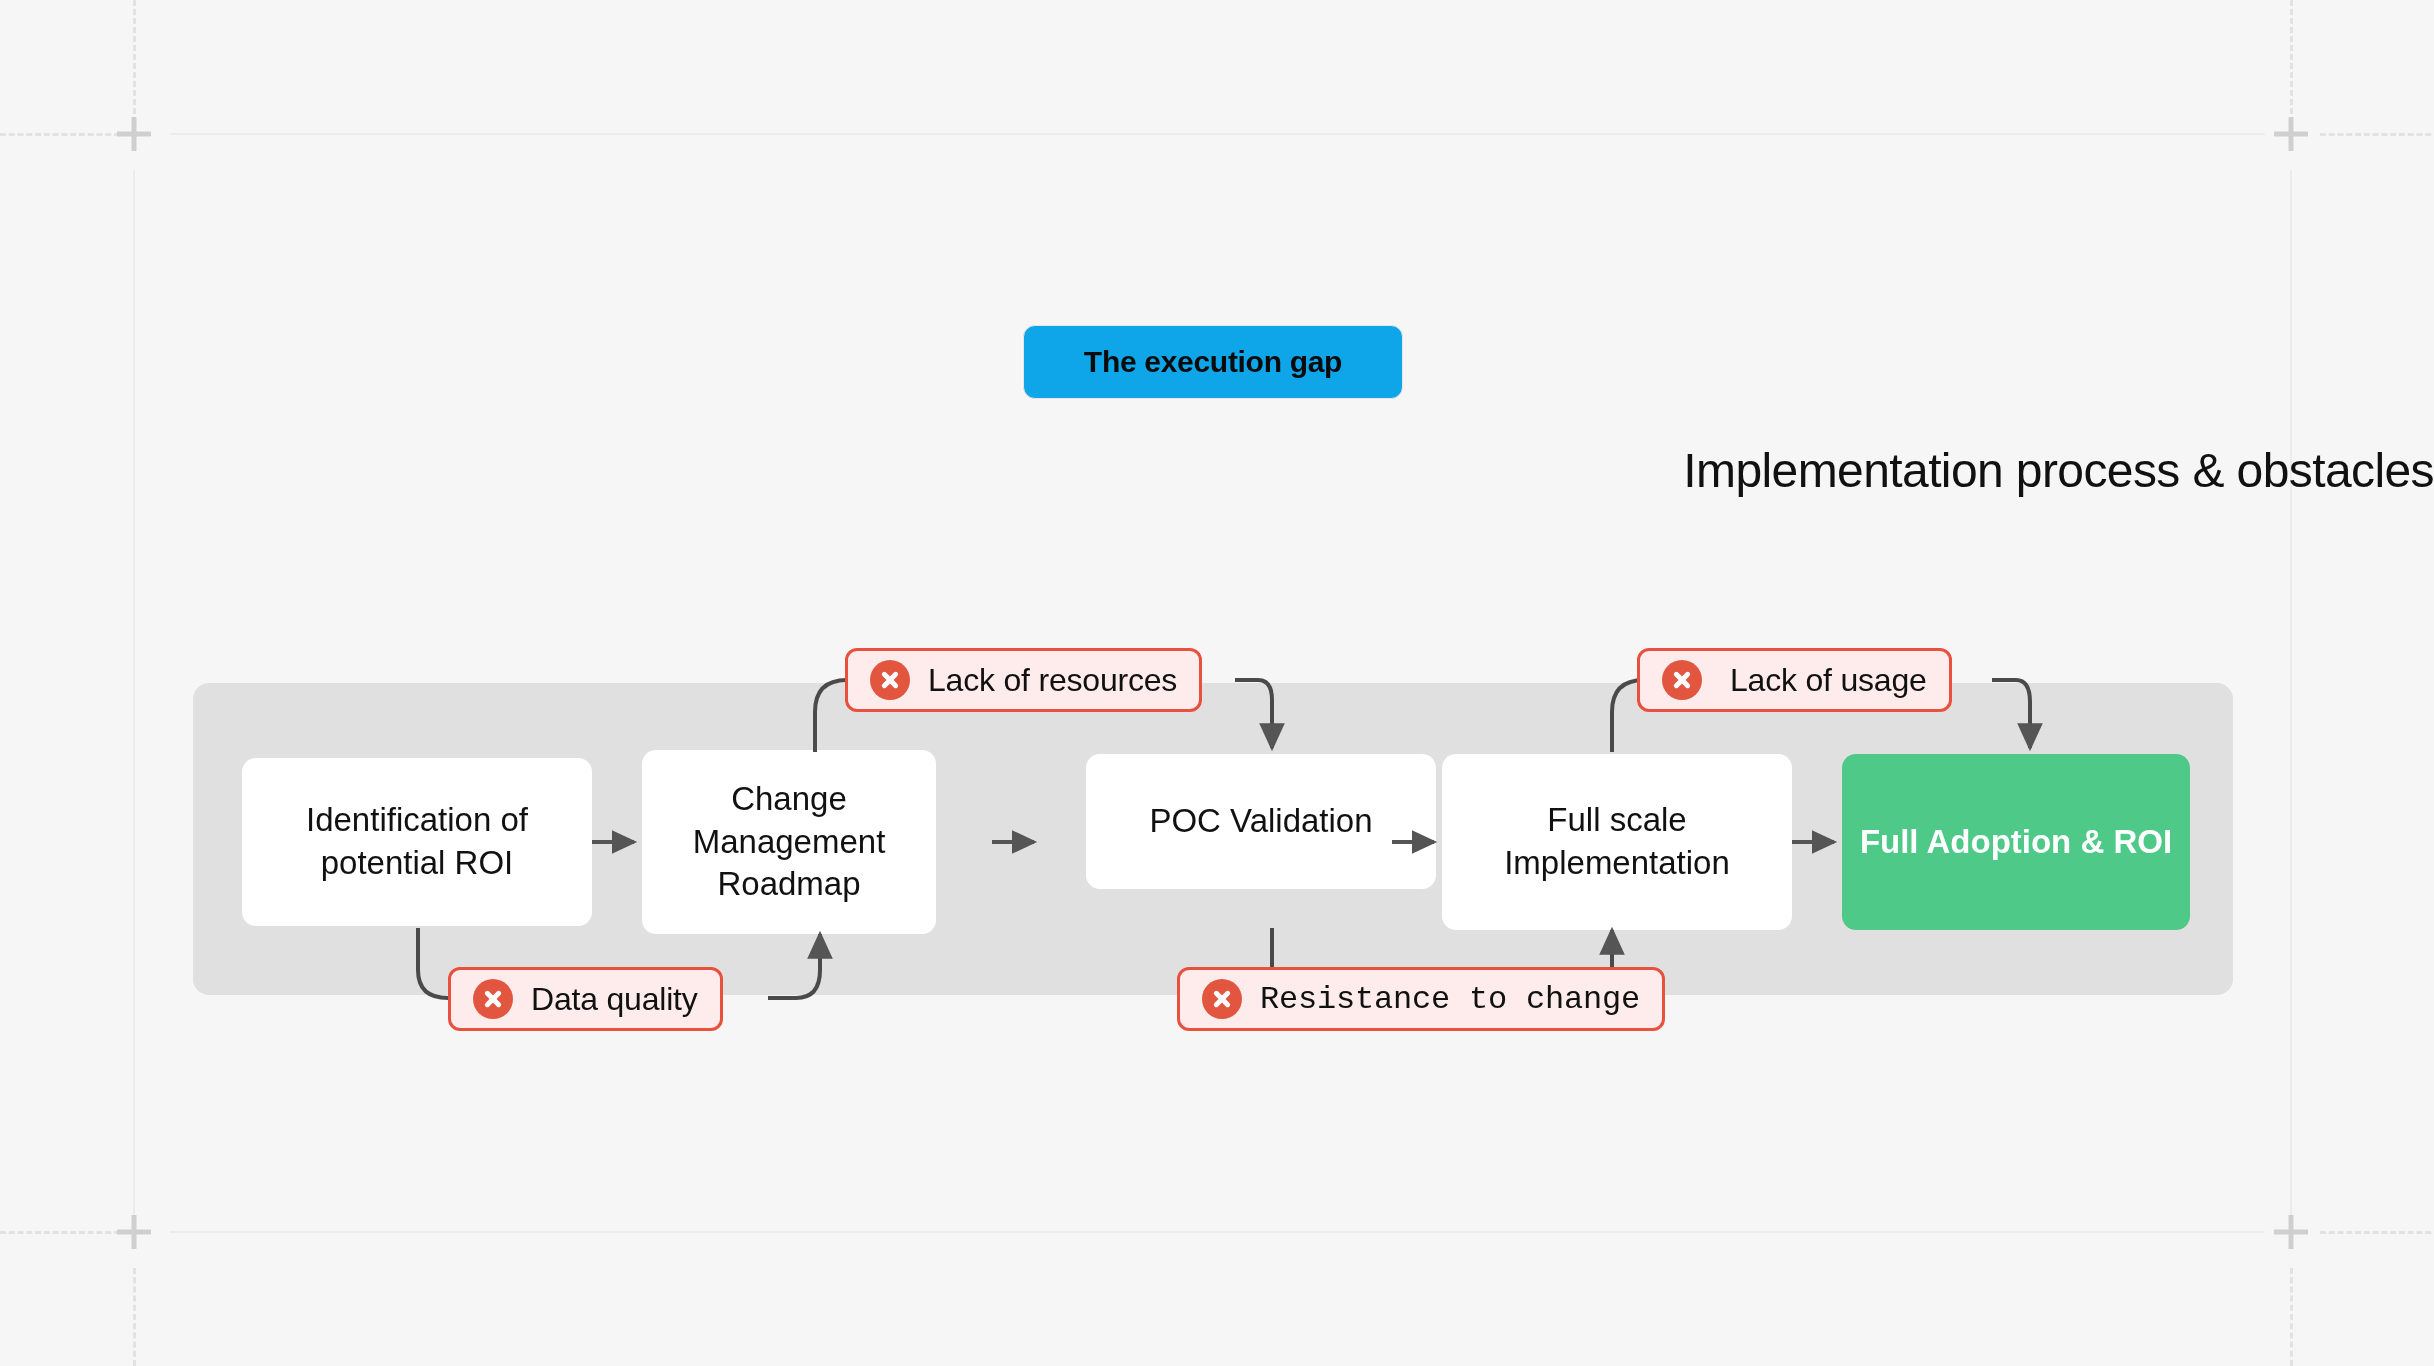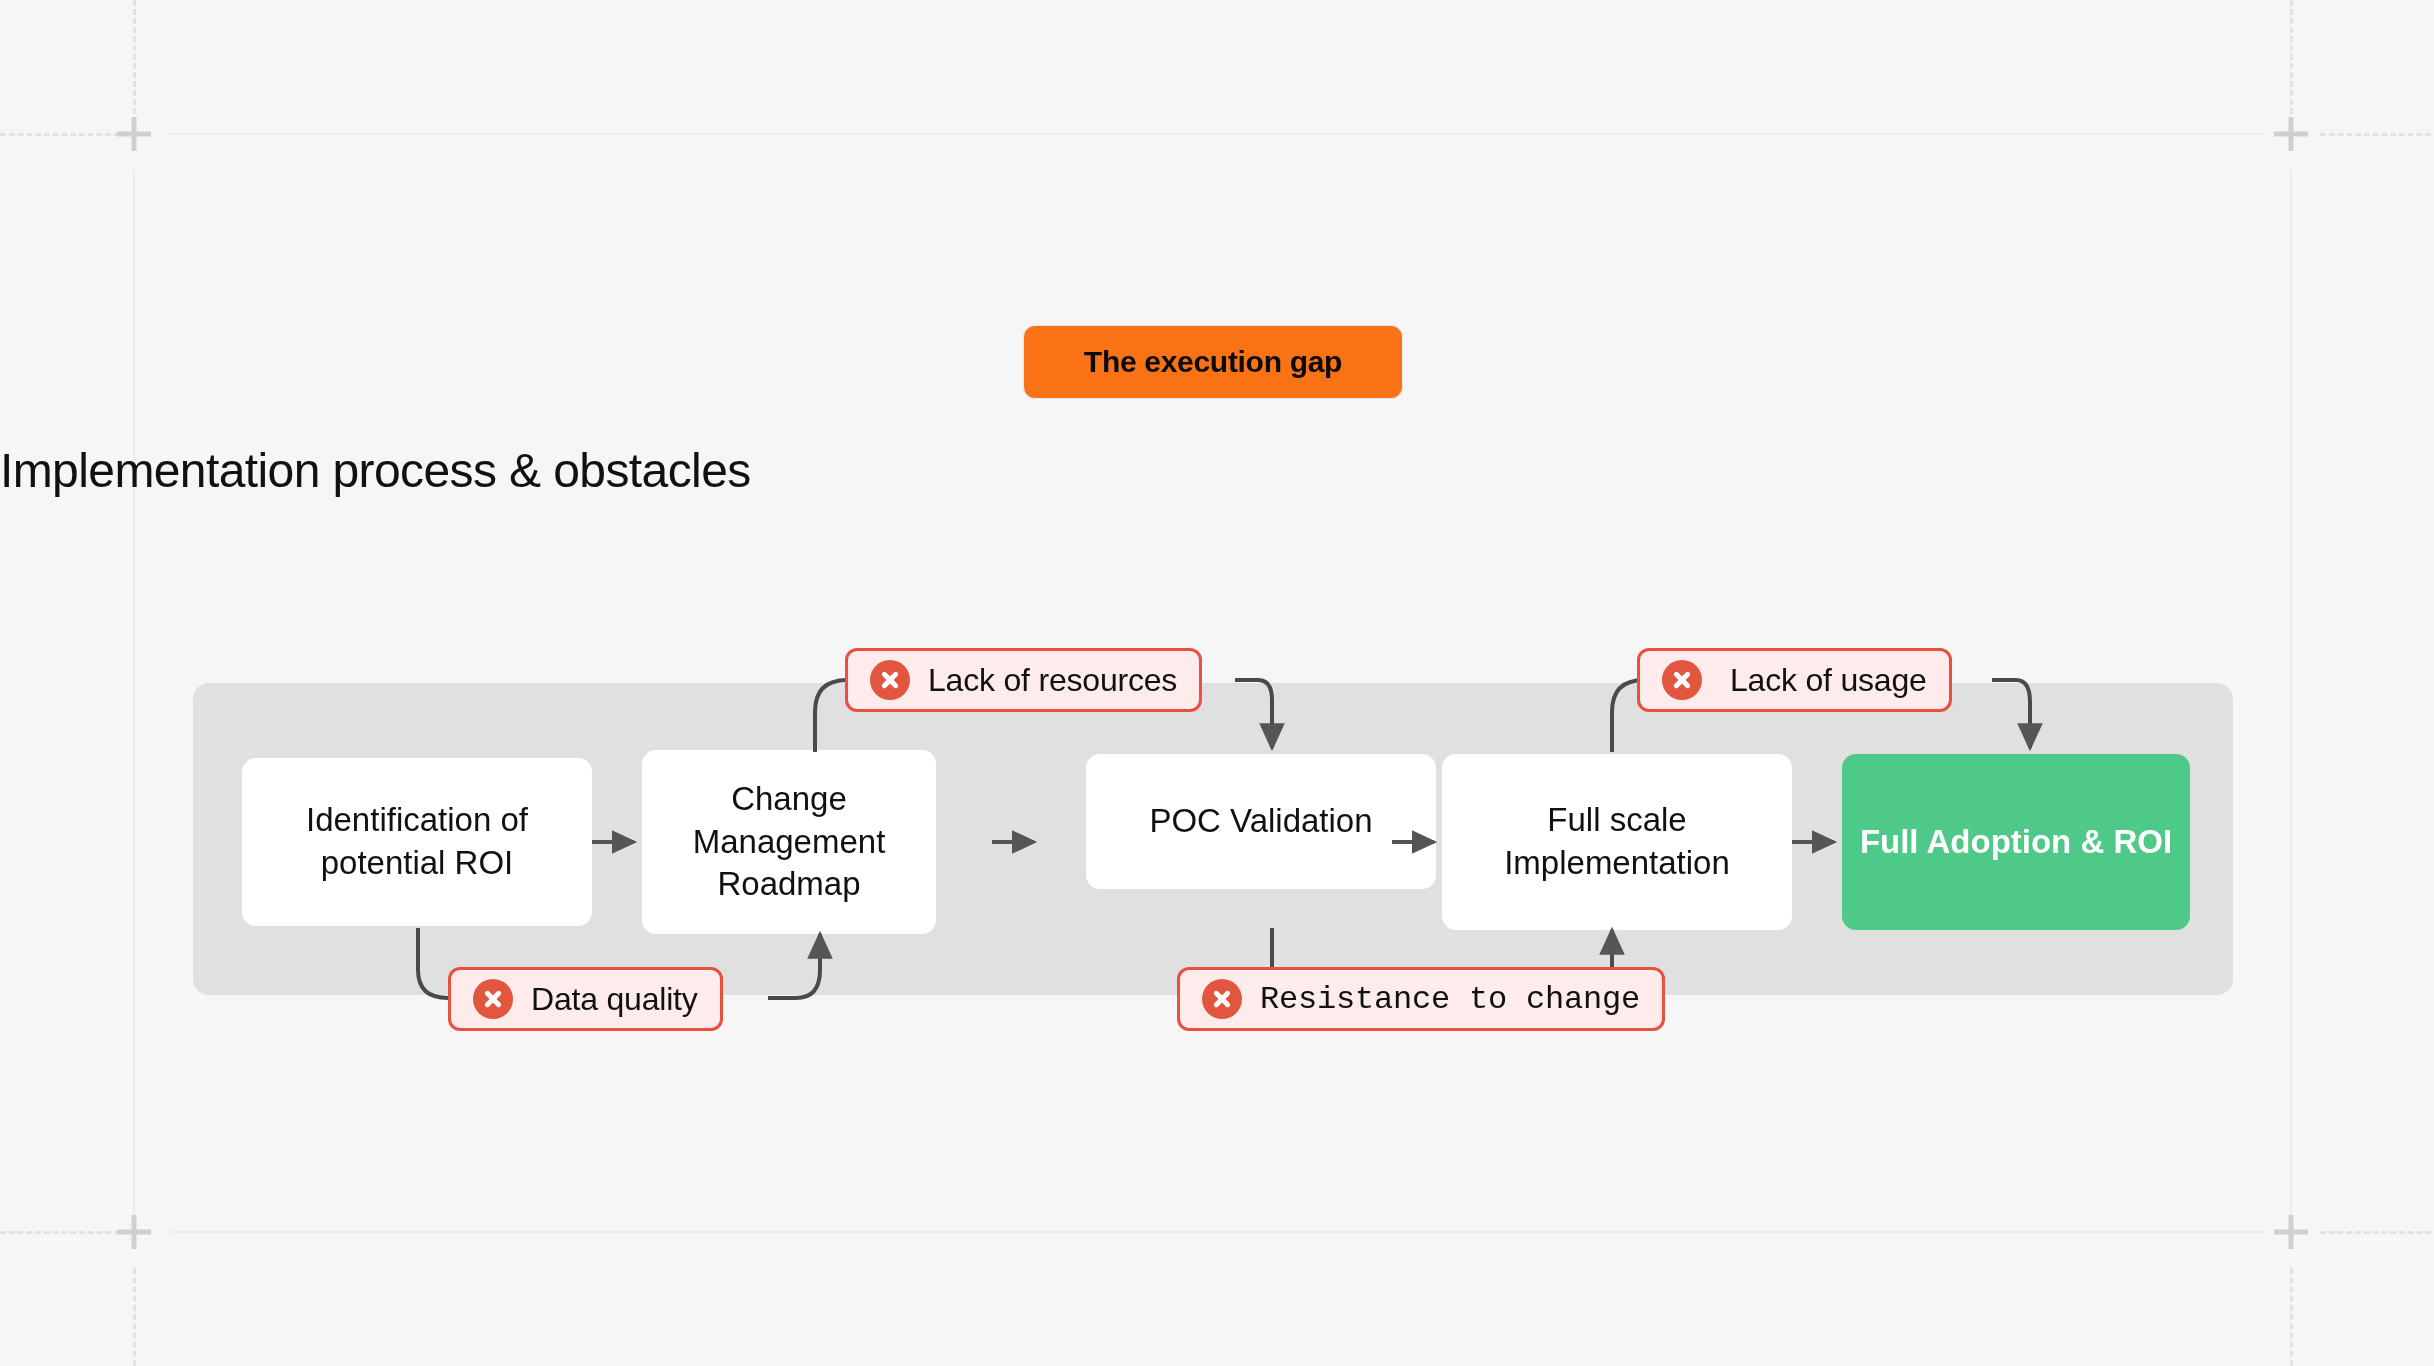--- a/index.html
+++ b/index.html
@@ -63,40 +63,40 @@
     transform: translateY(-50%);
   }
 
   
   .kicker {
     position: absolute;
     left: 1023px;
     top: 325px;
     width: 380px;
     height: 74px;
-    background: #f97316;
+    background: #0ea5e9;
     border: 1px solid #e6e6e6;
     border-radius: 12px;
     display: flex;
     align-items: center;
     justify-content: center;
     box-sizing: border-box;
   }
   .kicker-text {
     font-size: 30px;
     font-weight: 700;
     color: #0b0b0b;
     letter-spacing: -0.3px;
   }
   .page-title {
     position: absolute;
     left: 0;
     top: 443px;
     width: 2434px;
-    text-align: left;
+    text-align: right;
     font-size: 48px;
     font-weight: 400;
     color: #111111;
     letter-spacing: -0.6px;
   }
 
   
   .flow-band {
     position: absolute;
     left: 193px;

